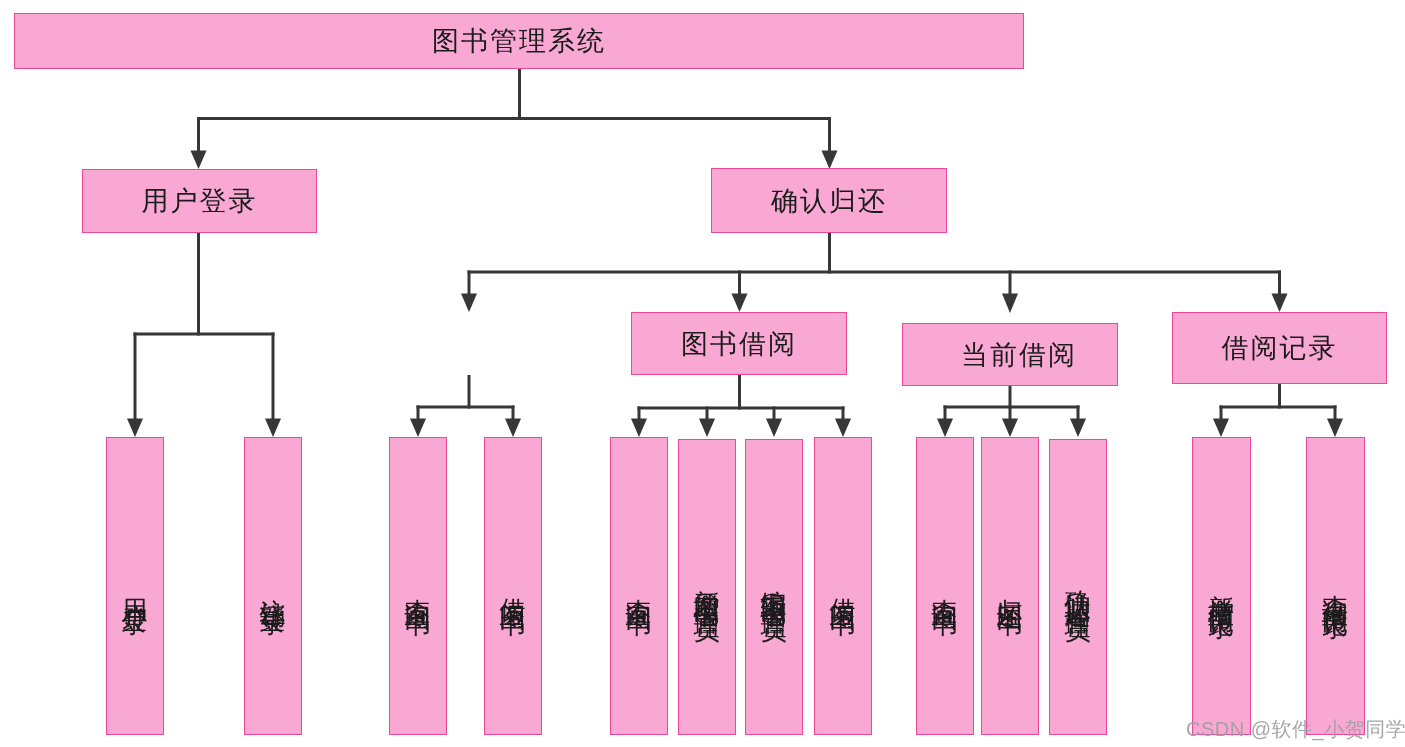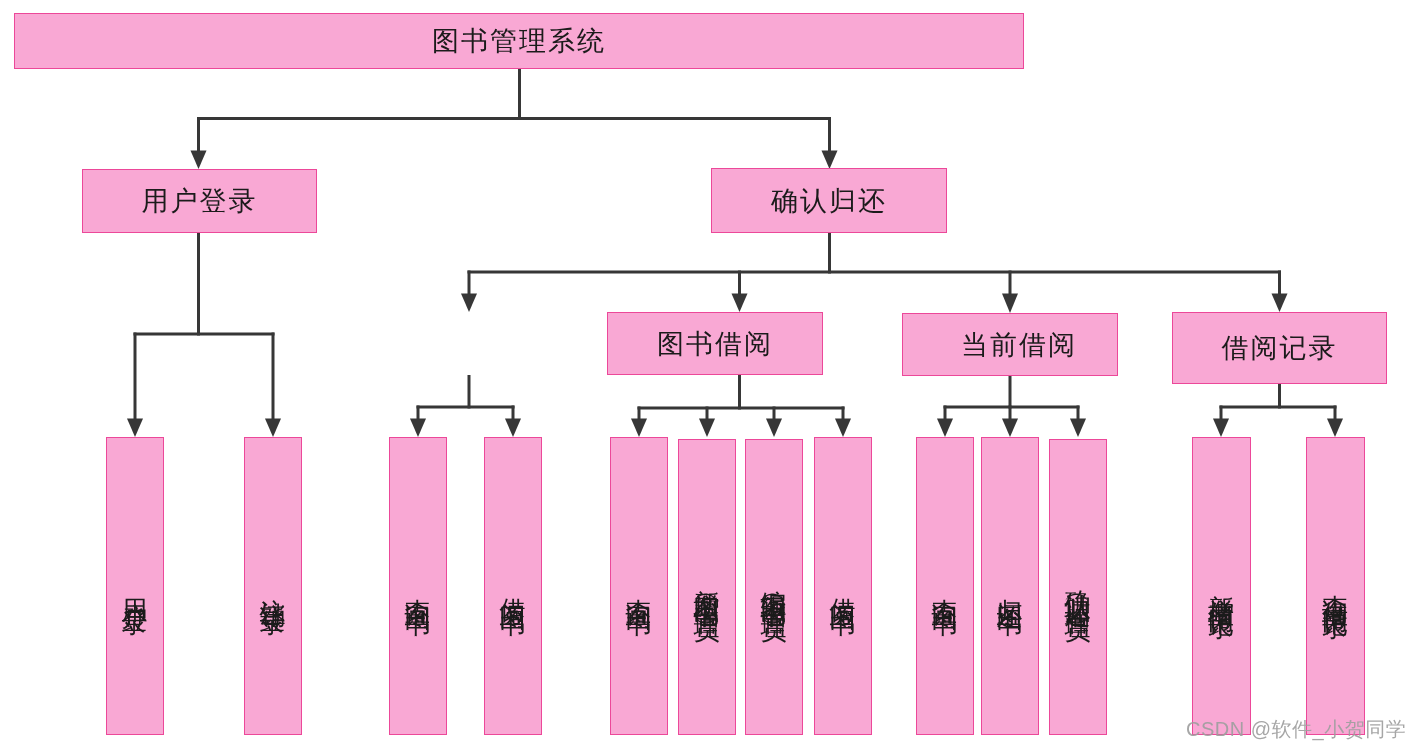--- a/index.html
+++ b/index.html
@@ -89,22 +89,22 @@
     <polygon points="1213,418.5 1229,418.5 1221,437"></polygon>
     <line x1="1335" y1="405.5" x2="1335" y2="420"></line>
     <polygon points="1327,418.5 1343,418.5 1335,437"></polygon>
   </svg>
 
   <div class="node" style="left:14px;top:13px;width:1010px;height:56px;">图书管理系统</div>
 
   <div class="node" style="left:82px;top:169px;width:235px;height:64px;">用户登录</div>
   <div class="node" style="left:711px;top:168px;width:236px;height:65px;">确认归还</div>
 
-  <div class="node" style="left:607px;top:312px;width:216px;height:63px;">图书借阅</div>
-  <div class="node" style="left:902px;top:313px;width:216px;height:63px;padding-left:18px;">当前借阅</div>
+  <div class="node" style="left:631px;top:312px;width:216px;height:63px;">图书借阅</div>
+  <div class="node" style="left:902px;top:323px;width:216px;height:63px;padding-left:18px;">当前借阅</div>
   <div class="node" style="left:1172px;top:312px;width:215px;height:72px;">借阅记录</div>
 
   <div class="node leaf" style="left:106px;top:437px;width:58px;height:298px;">用户登录</div>
   <div class="node leaf" style="left:244px;top:437px;width:58px;height:298px;">注销登录</div>
 
   <div class="node leaf" style="left:389px;top:437px;width:58px;height:298px;">查询图书</div>
   <div class="node leaf" style="left:484px;top:437px;width:58px;height:298px;">借阅图书</div>
 
   <div class="node leaf" style="left:610px;top:437px;width:58px;height:298px;">查询图书</div>
   <div class="node leaf" style="left:678px;top:439px;width:58px;height:296px;">新增图书（管理员）</div>

